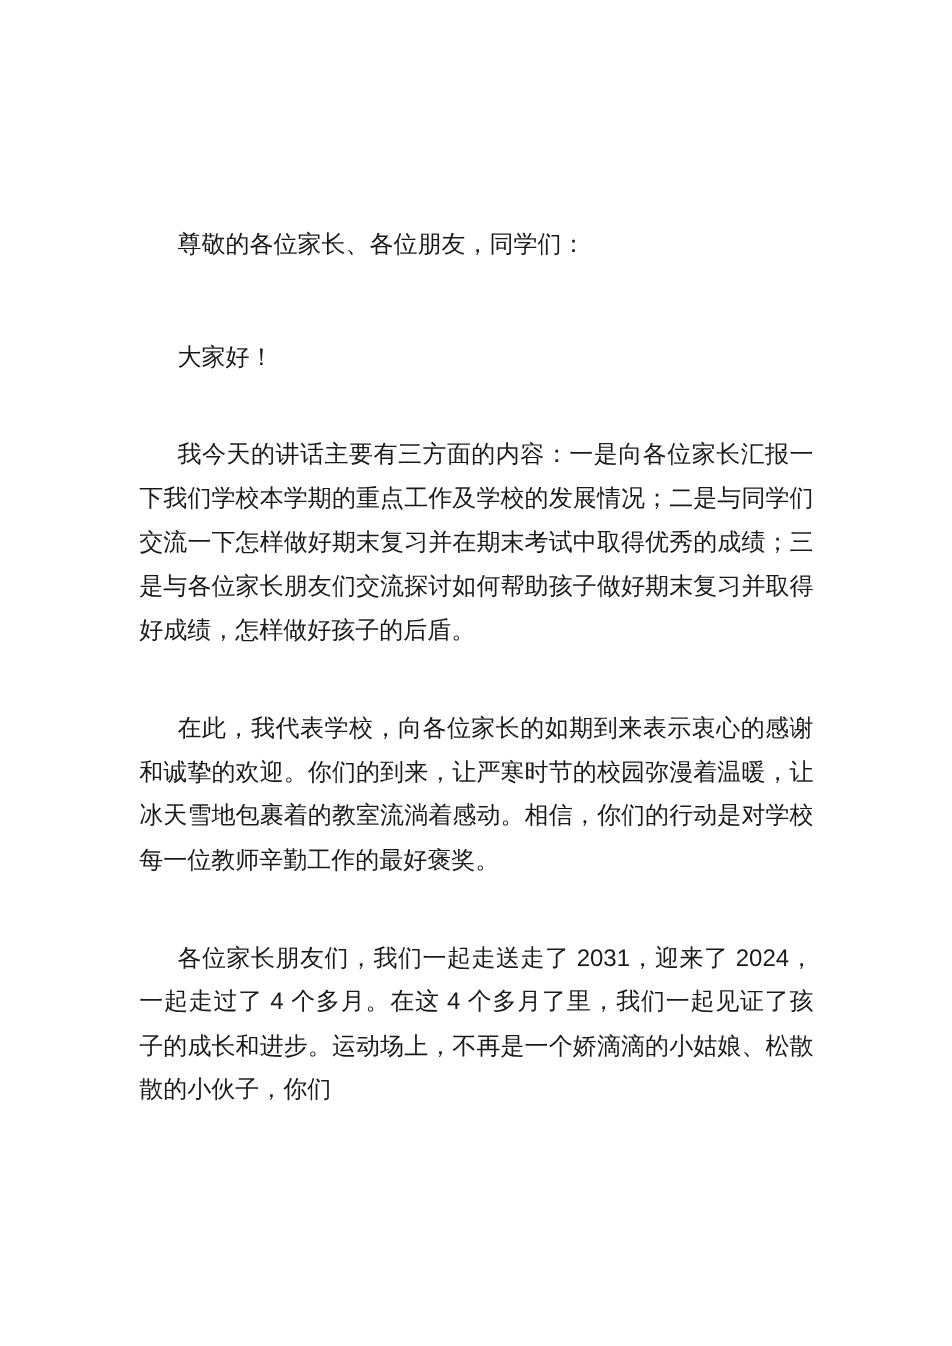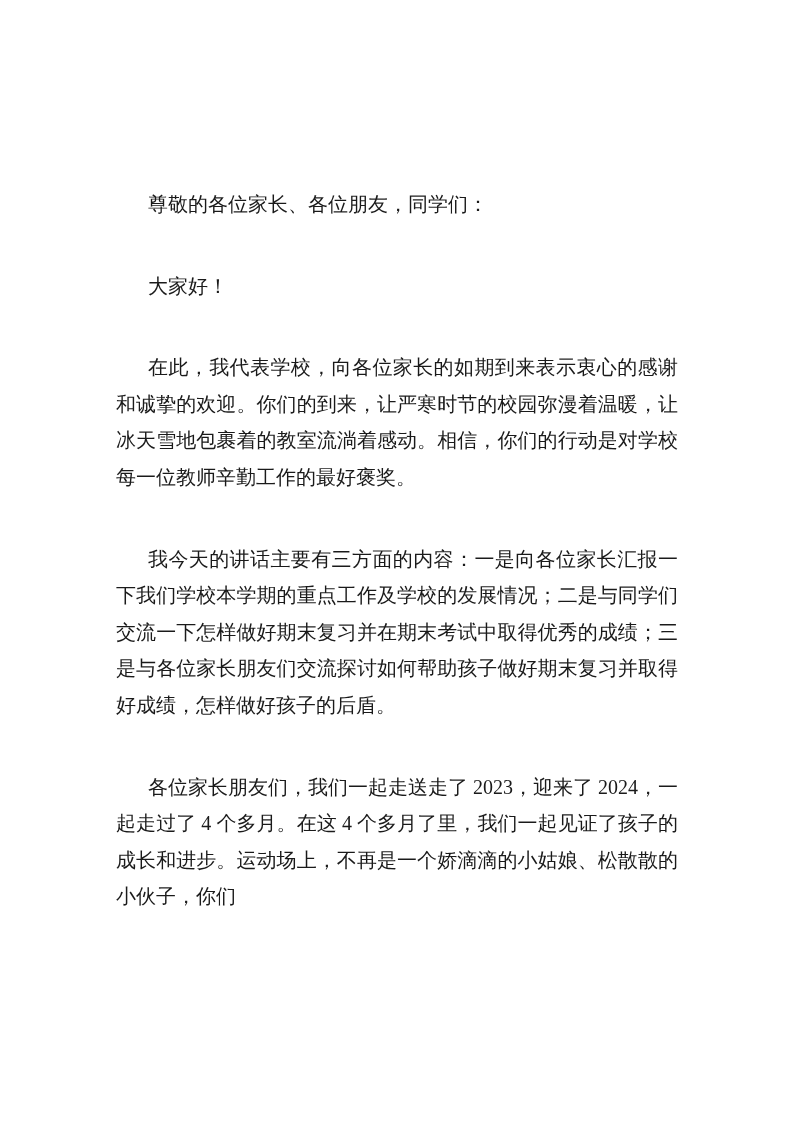--- a/index.html
+++ b/index.html
@@ -2,32 +2,32 @@
 <html><head>
 <meta charset="utf-8">
 <style>
   html, body { margin: 0; padding: 0; background: #ffffff; }
   body { width: 793px; height: 1122px; position: relative; overflow: hidden; }
   .page {
     position: absolute;
     left: 116px;
     top: 186px;
     width: 562px;
-    font-family: Liberation Serif, serif;
+    font-family: Liberation Sans, sans-serif;
     font-size: 20px;
     line-height: 36.6px;
     color: #1a1a1a;
     letter-spacing: 0px;
   }
   .para { margin: 0; text-indent: 32px; text-align: justify; word-break: break-all; }
-  .gap1 { margin-top: 45px; }
+  .gap1 { margin-top: 57px; }
   .gap2 { margin-top: 45px; }
 </style>
 </head>
 <body>
 
 <div class="page">
   <p class="para">尊敬的各位家长、各位朋友，同学们：</p>
   <p class="para gap1">大家好！</p>
+  <p class="para gap2">我今天的讲话主要有三方面的内容：一是向各位家长汇报一下我们学校本学期的重点工作及学校的发展情况；二是与同学们交流一下怎样做好期末复习并在期末考试中取得优秀的成绩；三是与各位家长朋友们交流探讨如何帮助孩子做好期末复习并取得好成绩，怎样做好孩子的后盾。</p>
   <p class="para gap2">在此，我代表学校，向各位家长的如期到来表示衷心的感谢和诚挚的欢迎。你们的到来，让严寒时节的校园弥漫着温暖，让冰天雪地包裹着的教室流淌着感动。相信，你们的行动是对学校每一位教师辛勤工作的最好褒奖。</p>
-  <p class="para gap2">我今天的讲话主要有三方面的内容：一是向各位家长汇报一下我们学校本学期的重点工作及学校的发展情况；二是与同学们交流一下怎样做好期末复习并在期末考试中取得优秀的成绩；三是与各位家长朋友们交流探讨如何帮助孩子做好期末复习并取得好成绩，怎样做好孩子的后盾。</p>
-  <p class="para gap2">各位家长朋友们，我们一起走送走了 2023，迎来了 2024，一起走过了 4 个多月。在这 4 个多月了里，我们一起见证了孩子的成长和进步。运动场上，不再是一个娇滴滴的小姑娘、松散散的小伙子，你们</p>
+  <p class="para gap2">各位家长朋友们，我们一起走送走了 2031，迎来了 2024，一起走过了 4 个多月。在这 4 个多月了里，我们一起见证了孩子的成长和进步。运动场上，不再是一个娇滴滴的小姑娘、松散散的小伙子，你们</p>
 </div>
 
 </body></html>

